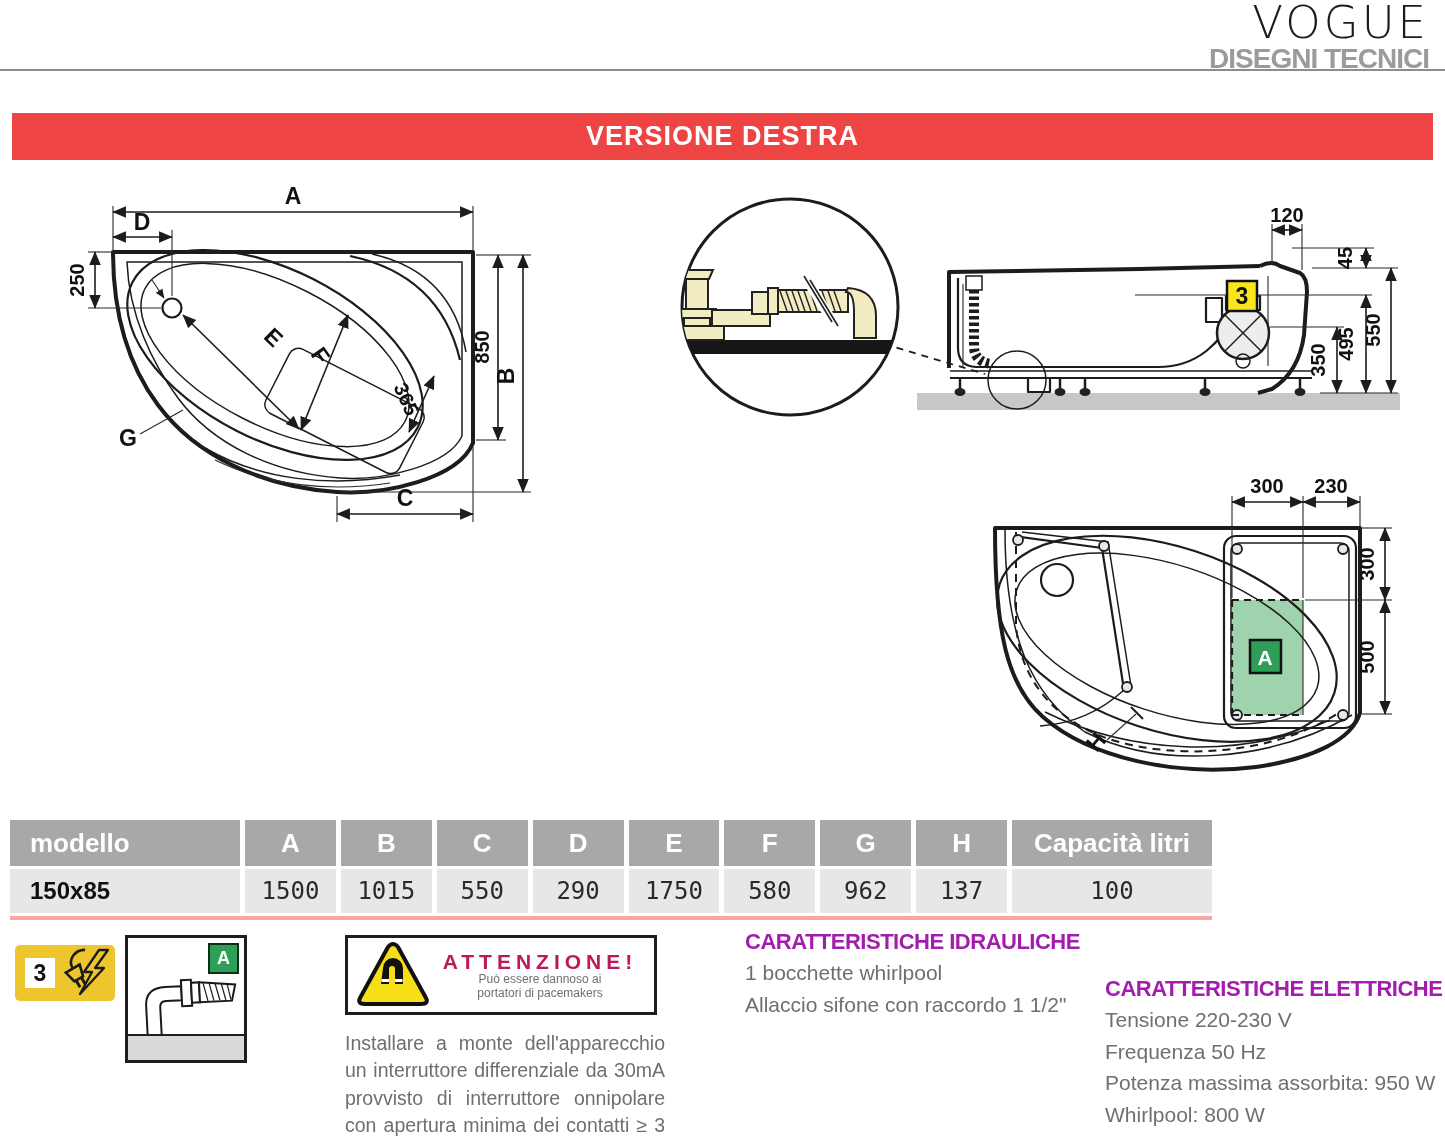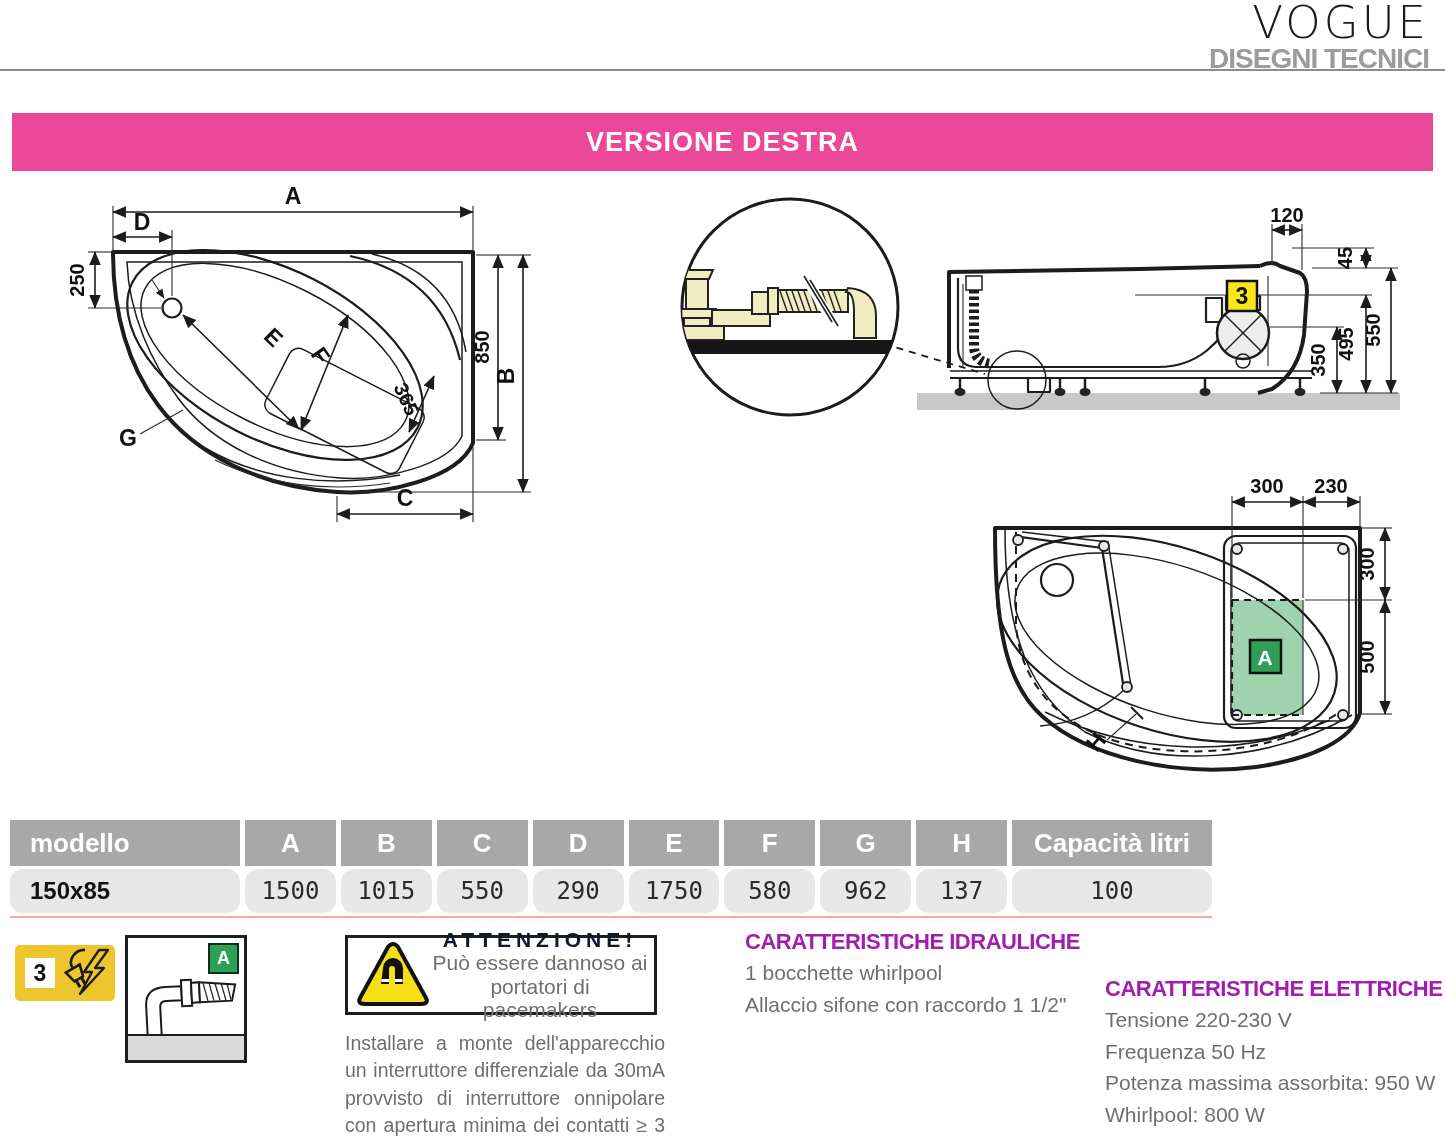--- a/index.html
+++ b/index.html
@@ -7,61 +7,61 @@
         font-family:"Liberation Sans",sans-serif;color:#1c1c1c;}
 
   
   .header{position:absolute;left:0;top:0;width:1445px;height:71px;box-sizing:border-box;
           border-bottom:2px solid #8d8d8d;display:flex;align-items:flex-end;justify-content:space-between;
           padding:0 16px 6px 16px;flex-direction:column;}
   .brand{font-family:"DejaVu Sans",sans-serif;font-weight:200;font-size:45px;letter-spacing:3px;color:#1b1b1b;line-height:1;}
   .doc-title{font-size:28px;font-weight:bold;color:#9b9b9b;letter-spacing:-1px;line-height:1;}
 
   
-  .banner{position:absolute;left:12px;top:113px;width:1421px;height:58px;background:#ec4899;
+  .banner{position:absolute;left:12px;top:113px;width:1421px;height:47px;background:#ef4444;
           display:flex;align-items:center;justify-content:center;}
   .banner span{color:#fff;font-weight:bold;font-size:27px;letter-spacing:1px;}
 
   
   svg.main{position:absolute;left:0;top:180px;}
   .oln{fill:none;stroke:#1c1c1c;stroke-width:4;stroke-linejoin:round;}
   .ol2{fill:none;stroke:#1c1c1c;stroke-width:2.2;stroke-linejoin:round;}
   .ol1{fill:none;stroke:#1c1c1c;stroke-width:1.5;}
   .thin{fill:none;stroke:#2a2a2a;stroke-width:1.1;}
   .dim{fill:none;stroke:#1c1c1c;stroke-width:1.6;}
   .dash{fill:none;stroke:#1c1c1c;stroke-width:2;stroke-dasharray:8 6;}
   .dl{font:bold 23px "Liberation Sans",sans-serif;fill:#111;}
   .dn{font:bold 20px "Liberation Sans",sans-serif;fill:#111;}
   .pale{fill:#f2ecc3;stroke:#222;stroke-width:2;}
   .hatch{stroke:#222;stroke-width:1.4;}
 
   
-  .spec{position:absolute;left:10px;top:820px;width:1202px;border-bottom:2px solid #fca5a5;}
+  .spec{position:absolute;left:10px;top:820px;width:1202px;border-bottom:4px solid #fca5a5;}
   .trow{display:grid;grid-template-columns:230px repeat(8,1fr) 200px;gap:5px;}
   .th{background:#a8a8a8;color:#fff;font-weight:bold;font-size:26px;height:46px;
       display:flex;align-items:center;justify-content:center;}
   .th.first{justify-content:flex-start;padding-left:20px;}
   .trow.data{margin-top:3px;margin-bottom:3px;}
   .td{background:#e7e7e7;color:#2a2a2a;font-family:"DejaVu Sans Mono",monospace;font-size:24px;height:44px;
-      display:flex;align-items:center;justify-content:center;border-radius:13px;}
+      display:flex;align-items:center;justify-content:center;}
   .td.first{font-family:"Liberation Sans",sans-serif;font-weight:bold;color:#111;
       justify-content:flex-start;padding-left:20px;}
 
   
   .footer{position:absolute;left:0;top:924px;width:1445px;height:212px;}
   .badge3{position:absolute;left:15px;top:21px;width:100px;height:56px;background:#edc62d;border-radius:5px;}
   .pipebox{position:absolute;left:125px;top:11px;width:122px;height:128px;border:3px solid #1e1e1e;background:#fff;box-sizing:border-box;}
   .pipebox .floorstrip{position:absolute;left:0;bottom:0;width:100%;height:26px;background:#d9d9d9;border-top:2px solid #1e1e1e;box-sizing:border-box;}
   .abadge{position:absolute;right:5px;top:5px;width:27px;height:27px;background:#2f9e57;border:2px solid #0d2e18;
           color:#fff;font-weight:bold;font-size:18px;display:flex;align-items:center;justify-content:center;}
   .warn{position:absolute;left:345px;top:11px;width:312px;height:80px;border:3px solid #1e1e1e;box-sizing:border-box;
         display:flex;align-items:center;padding:2px 6px 2px 6px;}
   .warn .wtxt{flex:1;text-align:center;}
-  .warn .wtitle{font-weight:bold;font-size:21px;letter-spacing:5px;color:#0f172a;line-height:1.1;}
-  .warn .wline{font-size:21px;color:#6f6f6f;line-height:1.12;}
+  .warn .wtitle{font-weight:bold;font-size:21px;letter-spacing:5px;color:#be185d;line-height:1.1;}
+  .warn .wline{font-size:12px;color:#6f6f6f;line-height:1.12;}
   .install{position:absolute;left:345px;top:106px;width:320px;font-size:19.5px;color:#6f6f6f;
            text-align:justify;line-height:1.4;}
   .charblock{position:absolute;}
   .charblock h3{margin:0 0 2px 0;font-size:22px;color:#a21caf;letter-spacing:-0.5px;}
   .charblock div{font-size:21px;color:#6f6f6f;line-height:1.5;}
   .hydr{left:745px;top:5px;width:370px;}
   .elec{left:1105px;top:15px;width:340px;margin-top:37px;}
 </style>
 </head>
 <body>

